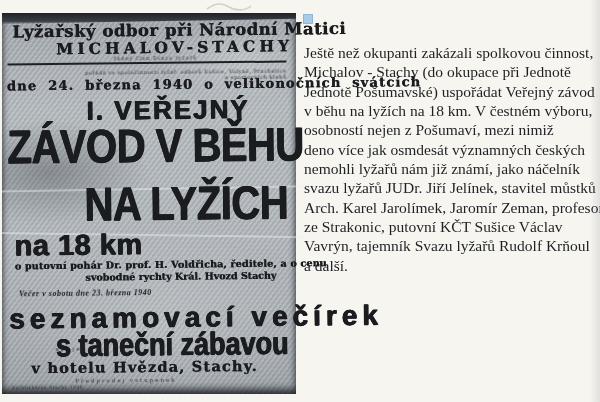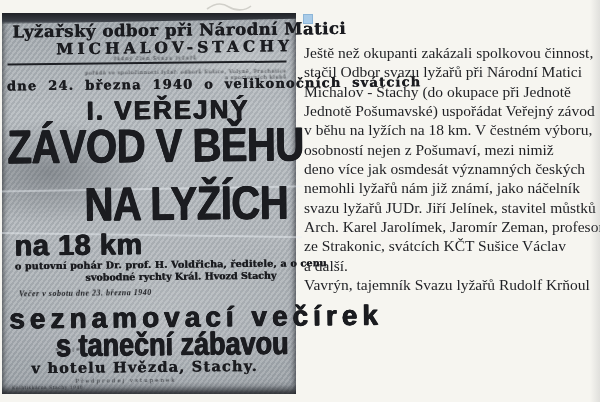--- a/index.html
+++ b/index.html
@@ -124,28 +124,27 @@
           <span class="vs">s taneční zábavou</span>
         </div>
       <div class="p-hotel heavy-serif">v hotelu Hvězda, Stachy.</div>
       <div class="p-foot tiny">Předprodej vstupenek</div>
       <div class="p-imprint tiny">Knihtiskárna Stachy 1940</div>
     </div>
   </div>
 
   <div class="article">
       <div class="art-line">Ještě než okupanti zakázali spolkovou činnost,</div>
-      <div class="art-line">stačil Odbor svazu lyžařů při Národní Matici</div>
       <div class="art-line">Michalov - Stachy (do okupace při Jednotě</div>
       <div class="art-line">Jednotě Pošumavské) uspořádat Veřejný závod</div>
       <div class="art-line">v běhu na lyžích na 18 km. V čestném výboru,</div>
       <div class="art-line">osobností nejen z Pošumaví, mezi nimiž</div>
       <div class="art-line">deno více jak osmdesát významných českých</div>
       <div class="art-line">nemohli lyžařů nám již známí, jako náčelník</div>
       <div class="art-line">svazu lyžařů JUDr. Jiří Jelínek, stavitel můstků</div>
       <div class="art-line">Arch. Karel Jarolímek, Jaromír Zeman, profesor</div>
-      <div class="art-line">ze Strakonic, svátcích KČT Sušice Václav</div>
+      <div class="art-line">ze Strakonic, putovní KČT Sušice Václav</div>
+      <div class="art-line">Vavrýn, tajemník Svazu lyžařů Rudolf Krňoul</div>
       <div class="art-line">a další.</div>
-      <div class="art-line">Vavrýn, tajemník Svazu lyžařů Rudolf Krňoul</div>
     </div>
 
   <div class="page-edge"></div>
 </div>
 
 </body></html>

